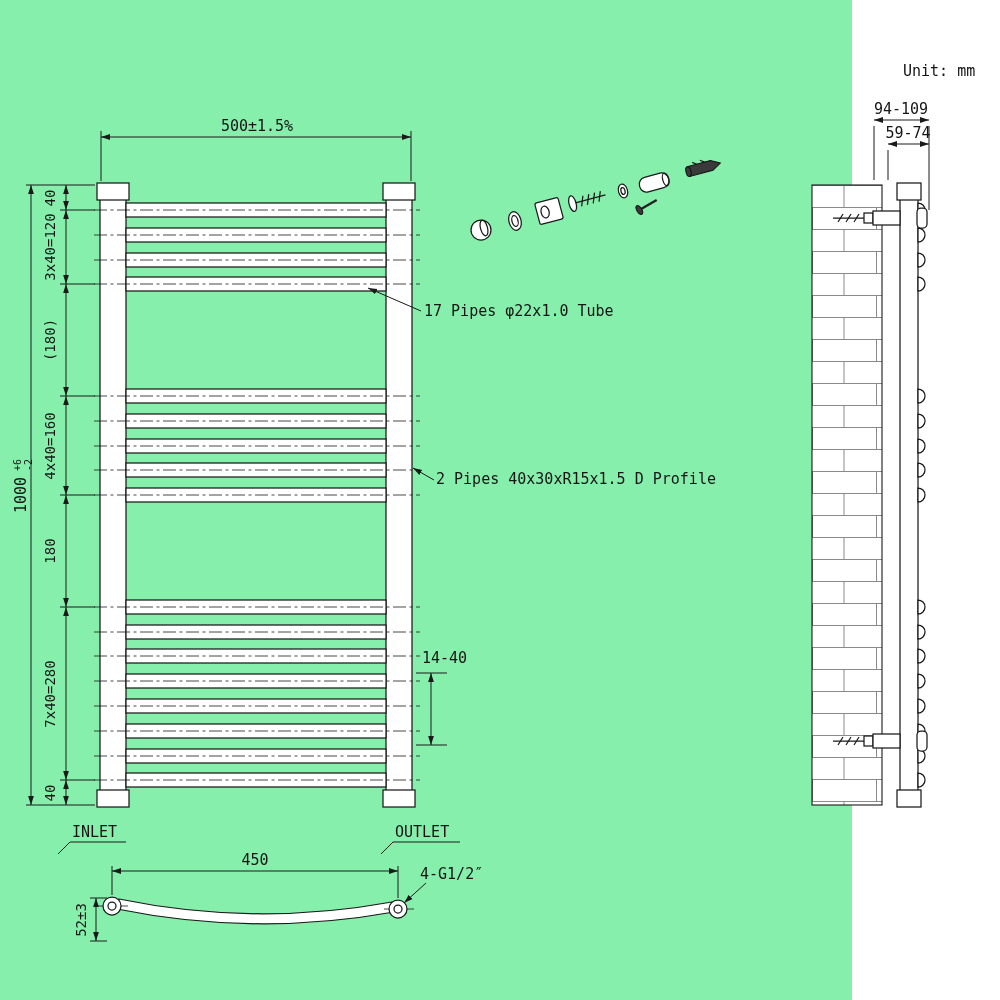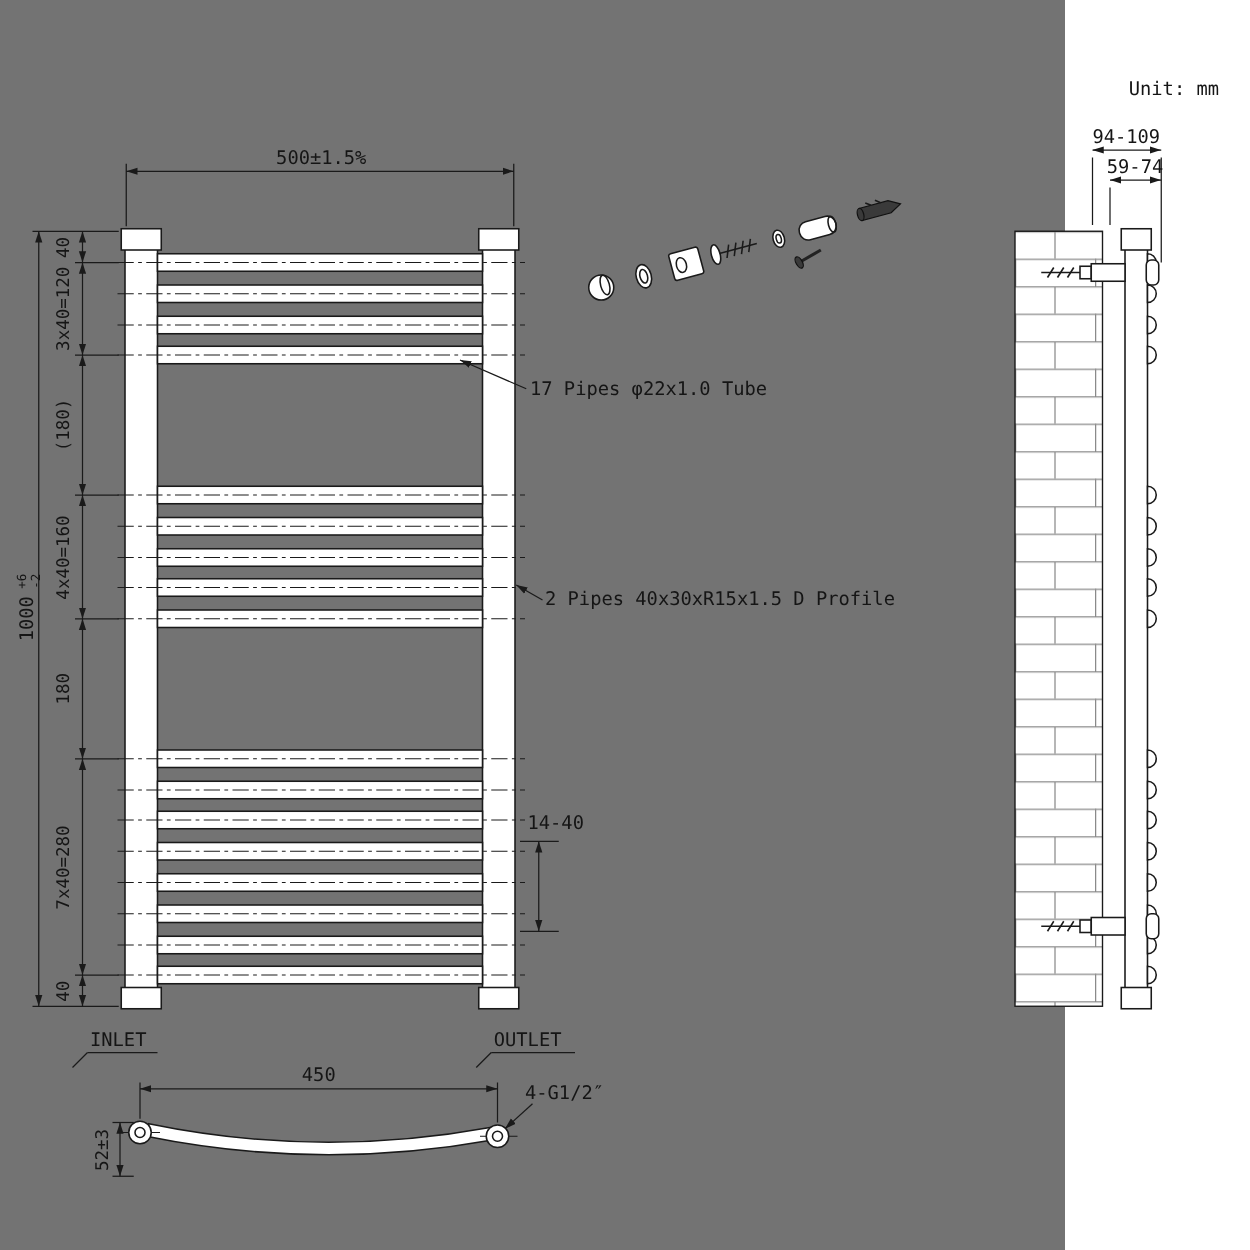--- a/index.html
+++ b/index.html
@@ -1,16 +1,16 @@
 <!DOCTYPE html>
 <html><head>
 <meta charset="utf-8">
 <style>
   html,body { margin:0; padding:0; background:#ffffff; }
-  #stage { width:852px; height:1000px; position:relative; background:#737373; }
+  #stage { width:852px; height:1000px; position:relative; background:#86efac; }
   svg text { font-family:"DejaVu Sans Mono","Liberation Mono",monospace; font-size:15px; fill:#151515; }
   .t14 { font-size:14px; }
   .t10 { font-size:10px; }
   .f  { fill:#ffffff; stroke:#1a1a1a; stroke-width:1.25; }
   .s  { fill:none; stroke:#1a1a1a; stroke-width:1.25; }
   .d  { fill:none; stroke:#1a1a1a; stroke-width:1; }
   .cl { fill:none; stroke:#1a1a1a; stroke-width:0.8; stroke-dasharray:13 3.5 3 3.5; }
   .dk { fill:#3a3a3a; stroke:#111111; stroke-width:1; }
 </style>
 </head>

